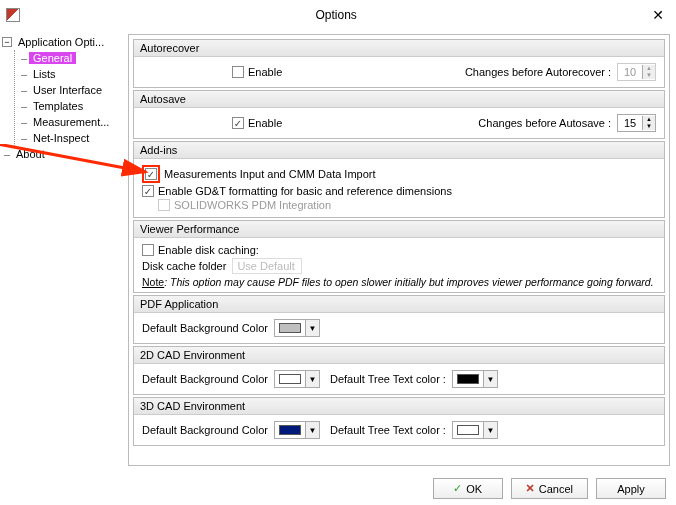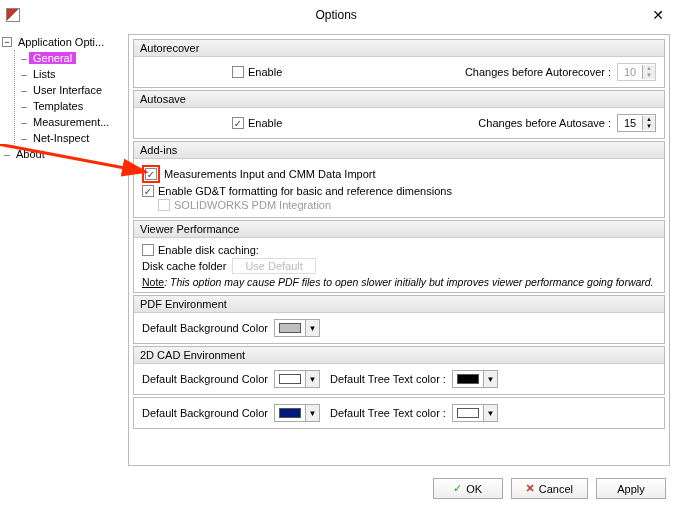--- a/index.html
+++ b/index.html
@@ -28,21 +28,21 @@
 .spin .arrows { display: flex; flex-direction: column; }
 .spin .arrows span { font-size: 6px; line-height: 7px; padding: 0 3px; cursor: pointer; background: #eee; border-left: 1px solid #aaa; }
 .spin.disabled { color: #999; border-color: #ccc; }
 .cb { width: 12px; height: 12px; border: 1px solid #888; display: inline-flex; align-items: center; justify-content: center; font-size: 10px; background: #fff; cursor: pointer; }
 .cb.checked::after { content: "✓"; color: #444; }
 .cb.disabled { border-color: #ccc; cursor: default; }
 .highlight-box { border: 2px solid #ff2a00; padding: 1px; display: inline-flex; }
 .disabled-text { color: #9a9a9a; }
 .note { font-size: 10.5px; }
 .note span { text-decoration: underline; }
-.input-box { border: 1px solid #aaa; height: 16px; padding: 0 12px; font-size: 11px; display: inline-flex; align-items: center; min-width: 70px; }
+.input-box { border: 1px solid #aaa; height: 16px; padding: 0 4px; font-size: 11px; display: inline-flex; align-items: center; min-width: 70px; }
 .input-box.disabled { border-color: #ddd; color: #bbb; }
 .color-combo { display: inline-flex; align-items: center; border: 1px solid #aaa; height: 18px; margin-left: 6px; }
 .swatch { width: 22px; height: 10px; border: 1px solid #555; margin: 0 4px; }
 .dd { width: 14px; text-align: center; border-left: 1px solid #aaa; font-size: 8px; cursor: pointer; background: #f0f0f0; height: 100%; display: flex; align-items: center; justify-content: center; }
 .footer { position: absolute; bottom: 6px; right: 10px; display: flex; gap: 8px; }
 .btn { border: 1px solid #aaa; background: linear-gradient(#fff,#eee); padding: 3px 14px; font-size: 11px; cursor: pointer; display: inline-flex; align-items: center; gap: 4px; min-width: 70px; justify-content: center; }
 .btn .ok-mark { color: #2e9c2e; }
 .btn .x-mark { color: #c0392b; font-weight: bold; }
 .arrow-annotation { position: absolute; left: -2px; top: 144px; pointer-events: none; }
 </style>
@@ -166,21 +166,21 @@
         <div class="row">
           <span>Disk cache folder</span>
           <span style="width:6px"></span>
           <span class="input-box disabled">Use Default</span>
         </div>
         <div class="note"><span>Note</span><i>: This option may cause PDF files to open slower initially but improves viewer performance going forward.</i></div>
       </div>
     </div>
 
     <div class="group">
-      <div class="group-header">PDF Environment</div>
+      <div class="group-header">PDF Application</div>
       <div class="group-body">
         <div class="row">
           <span>Default Background Color</span>
           <span class="color-combo">
             <span class="swatch" style="background:#bfbfbf"></span>
               <span class="dd">▼</span>
           </span>
         </div>
       </div>
     </div>
@@ -198,20 +198,21 @@
           <span>Default Tree Text color :</span>
           <span class="color-combo">
             <span class="swatch" style="background:#000000"></span>
               <span class="dd">▼</span>
           </span>
         </div>
       </div>
     </div>
 
     <div class="group">
+      <div class="group-header">3D CAD Environment</div>
       <div class="group-body">
         <div class="row">
           <span>Default Background Color</span>
           <span class="color-combo">
             <span class="swatch" style="background:#001a7a"></span>
               <span class="dd">▼</span>
           </span>
           <span style="width:10px"></span>
           <span>Default Tree Text color :</span>
           <span class="color-combo">

